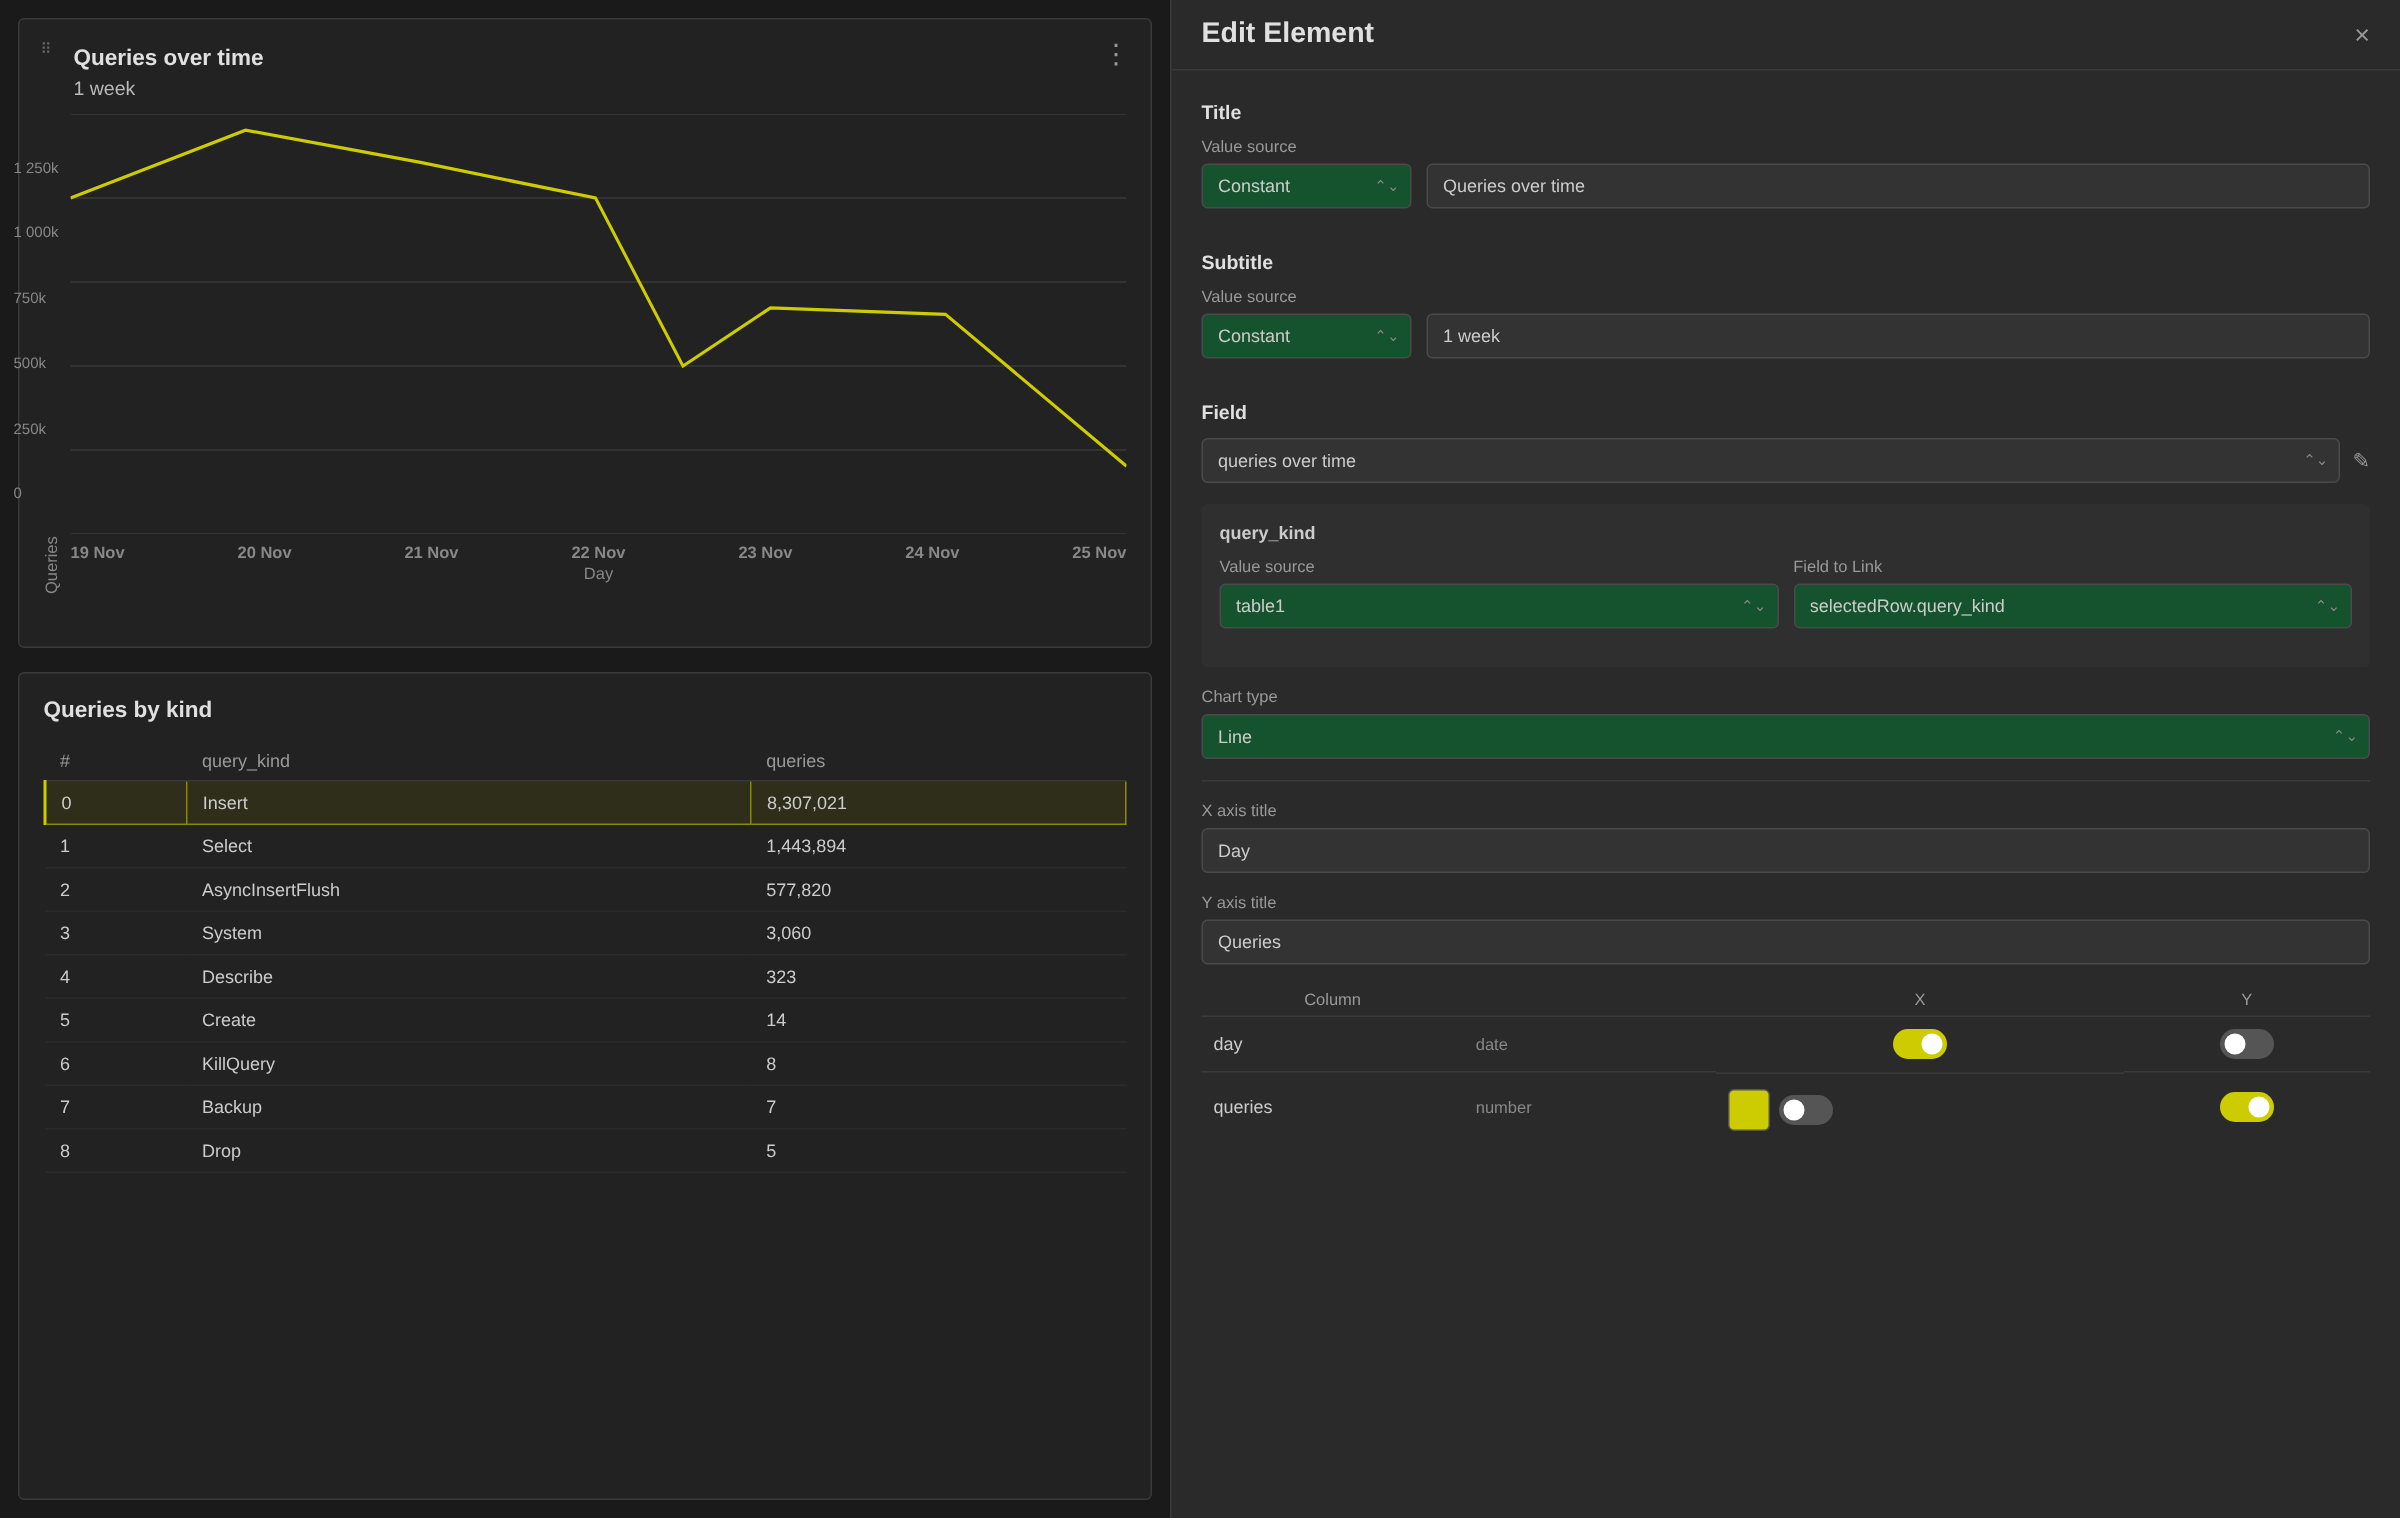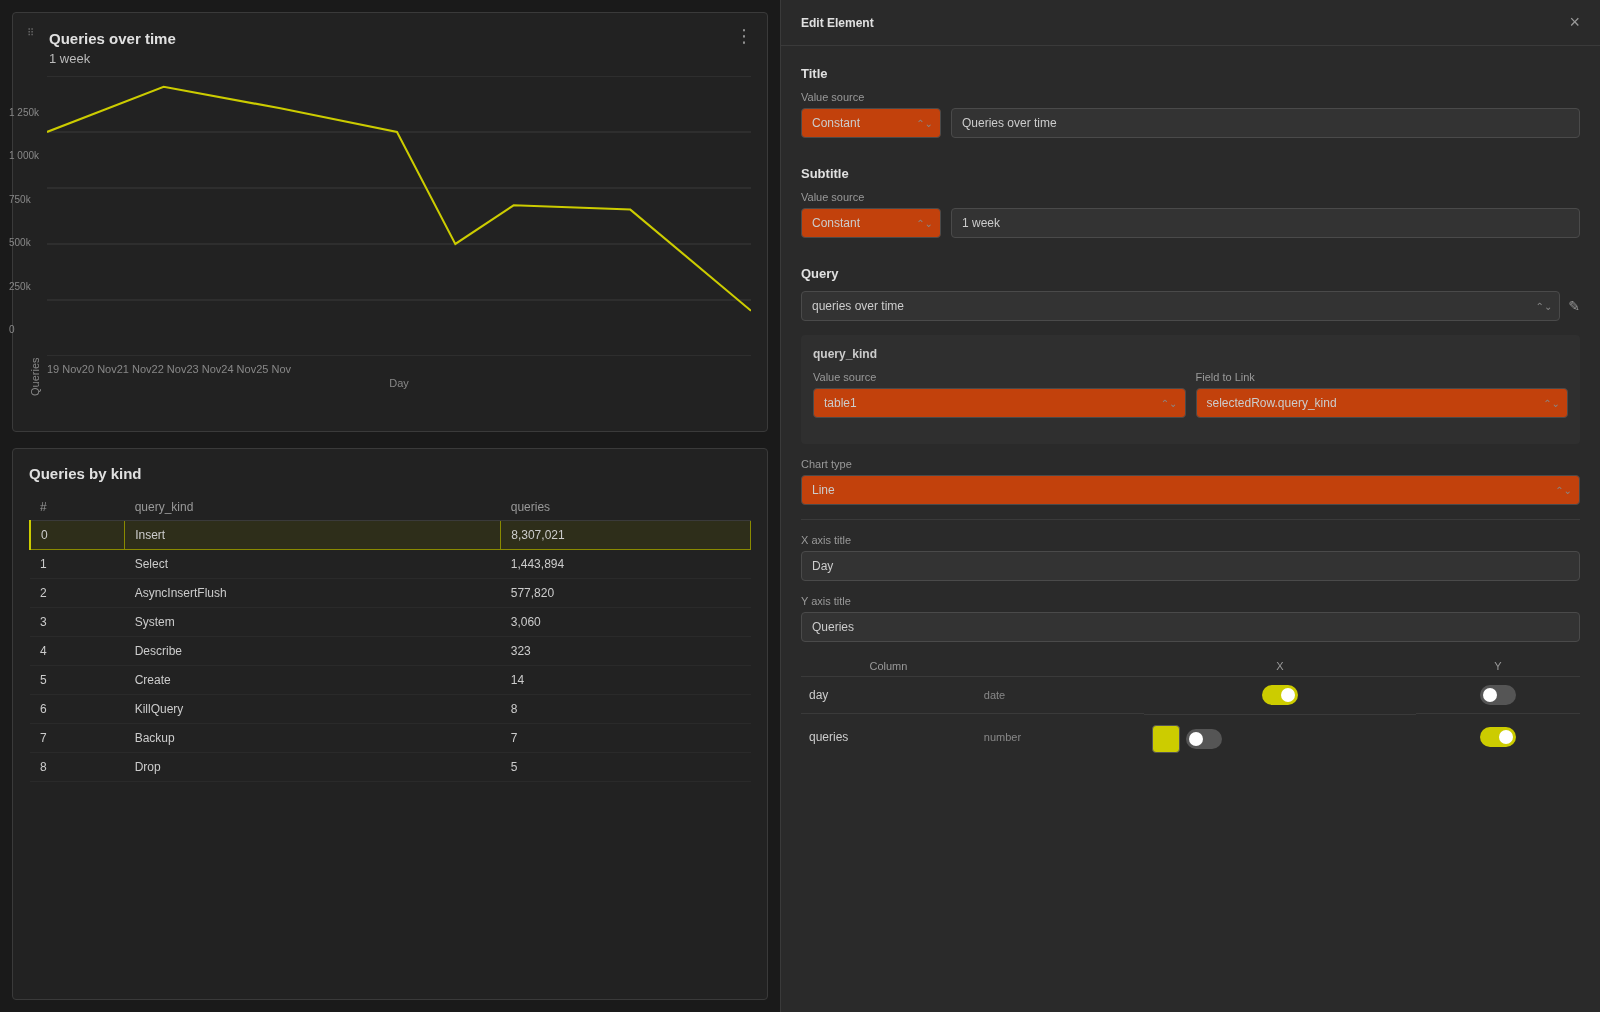--- a/index.html
+++ b/index.html
@@ -82,24 +82,25 @@
       position: relative;
     }
 
     .chart-svg {
       width: 100%;
       height: 280px;
     }
 
     .x-axis {
       display: flex;
-      justify-content: flex-start;
+      justify-content: space-between;
       padding: 4px 0 0 0;
       font-size: 11px;
       color: #888;
+      font-weight: bold;
     }
 
     .x-axis-title {
       text-align: center;
       font-size: 11px;
       color: #888;
       margin-top: 2px;
     }
 
     
@@ -161,21 +162,21 @@
     .right-panel-header {
       display: flex;
       align-items: center;
       justify-content: space-between;
       padding: 12px 20px;
       border-bottom: 1px solid #3a3a3a;
     }
 
     .right-panel-title {
       color: #e0e0e0;
-      font-size: 12px;
+      font-size: 19px;
       font-weight: 600;
     }
 
     .close-btn {
       background: none;
       border: none;
       color: #999;
       cursor: pointer;
       font-size: 18px;
     }
@@ -244,21 +245,21 @@
       margin-bottom: 14px;
     }
 
     .select-wrapper {
       position: relative;
       display: inline-flex;
       align-items: center;
     }
 
     .select-wrapper select {
-      background: #c2410c;
+      background: #14532d;
       border: 1px solid #4a4a4a;
       border-radius: 4px;
       color: #ccc;
       padding: 7px 28px 7px 10px;
       font-size: 12px;
       appearance: none;
       cursor: pointer;
       width: 100%;
     }
 
@@ -588,21 +589,21 @@
             <option>Constant</option>
           </select>
         </div>
       </div>
       <div class="field-group" style="flex:1;">
         <div class="field-label">&nbsp;</div>
         <input type="text" class="text-input" value="1 week" style="">
       </div>
     </div>
 
-    <div class="section-title">Query</div>
+    <div class="section-title">Field</div>
     <div class="query-row">
       <div class="query-select-wrapper">
         <select>
           <option>queries over time</option>
         </select>
       </div>
       <button class="edit-icon-btn">✎</button>
     </div>
 
     <div class="subsection">

